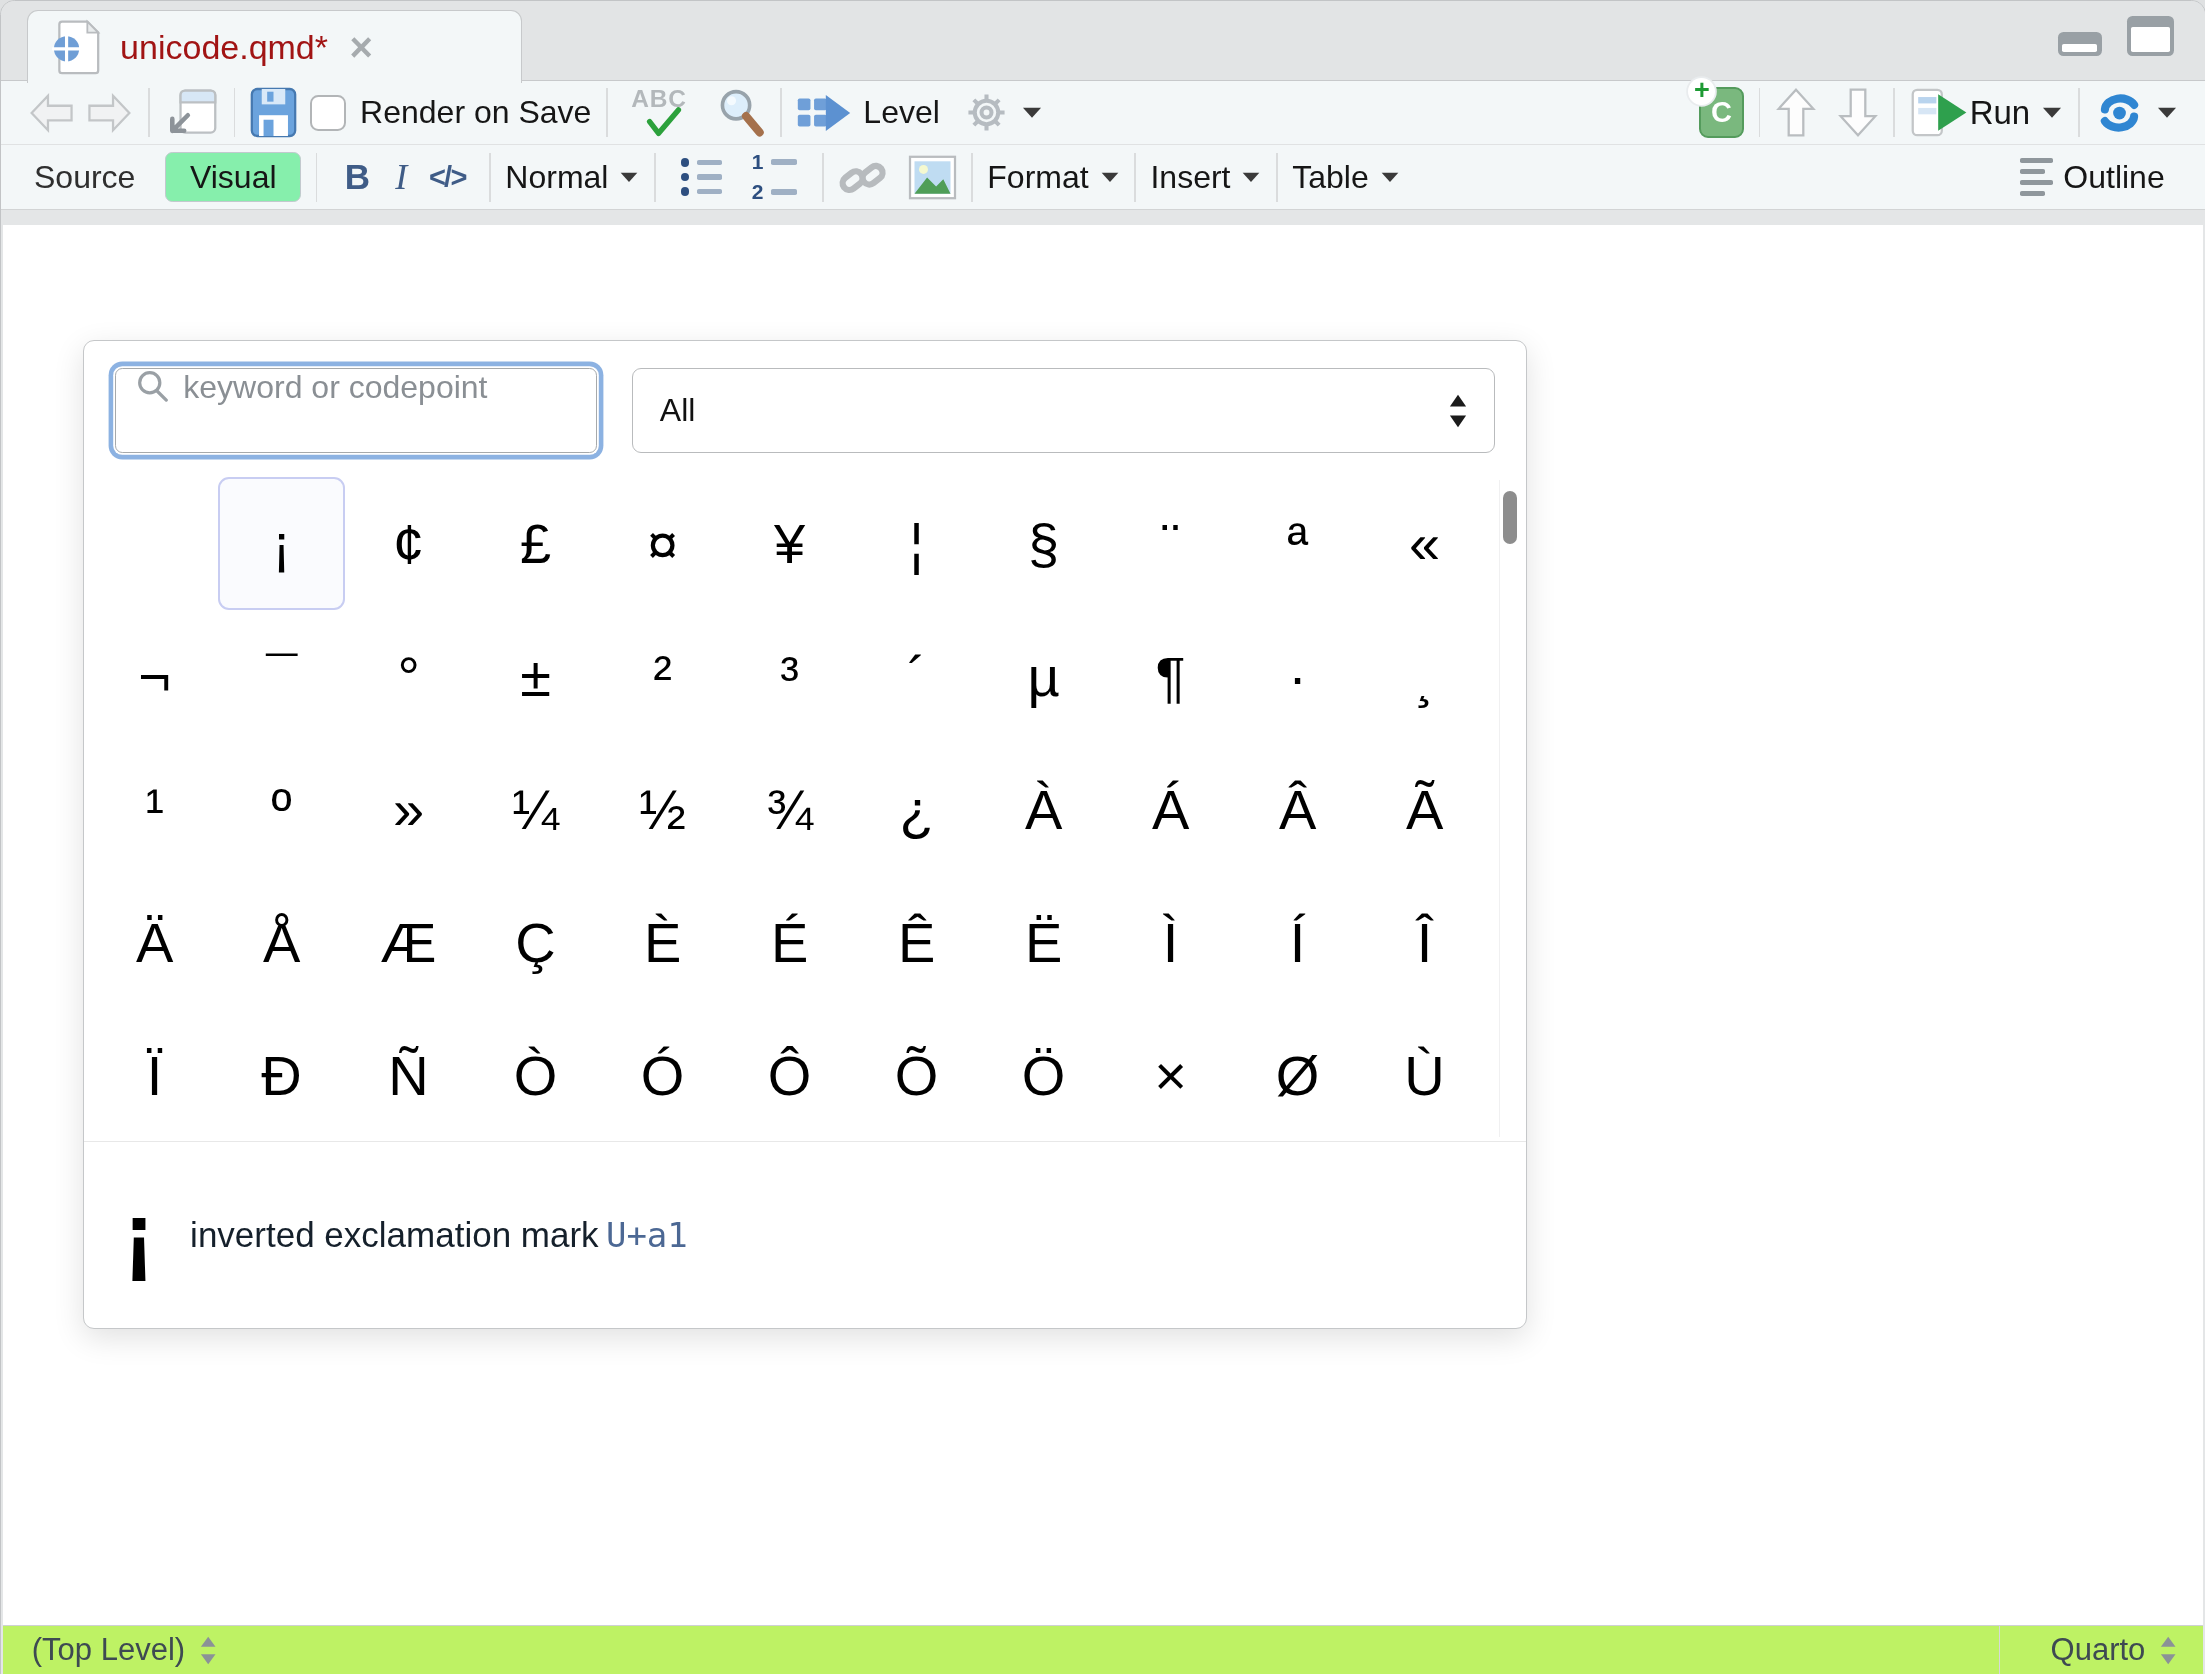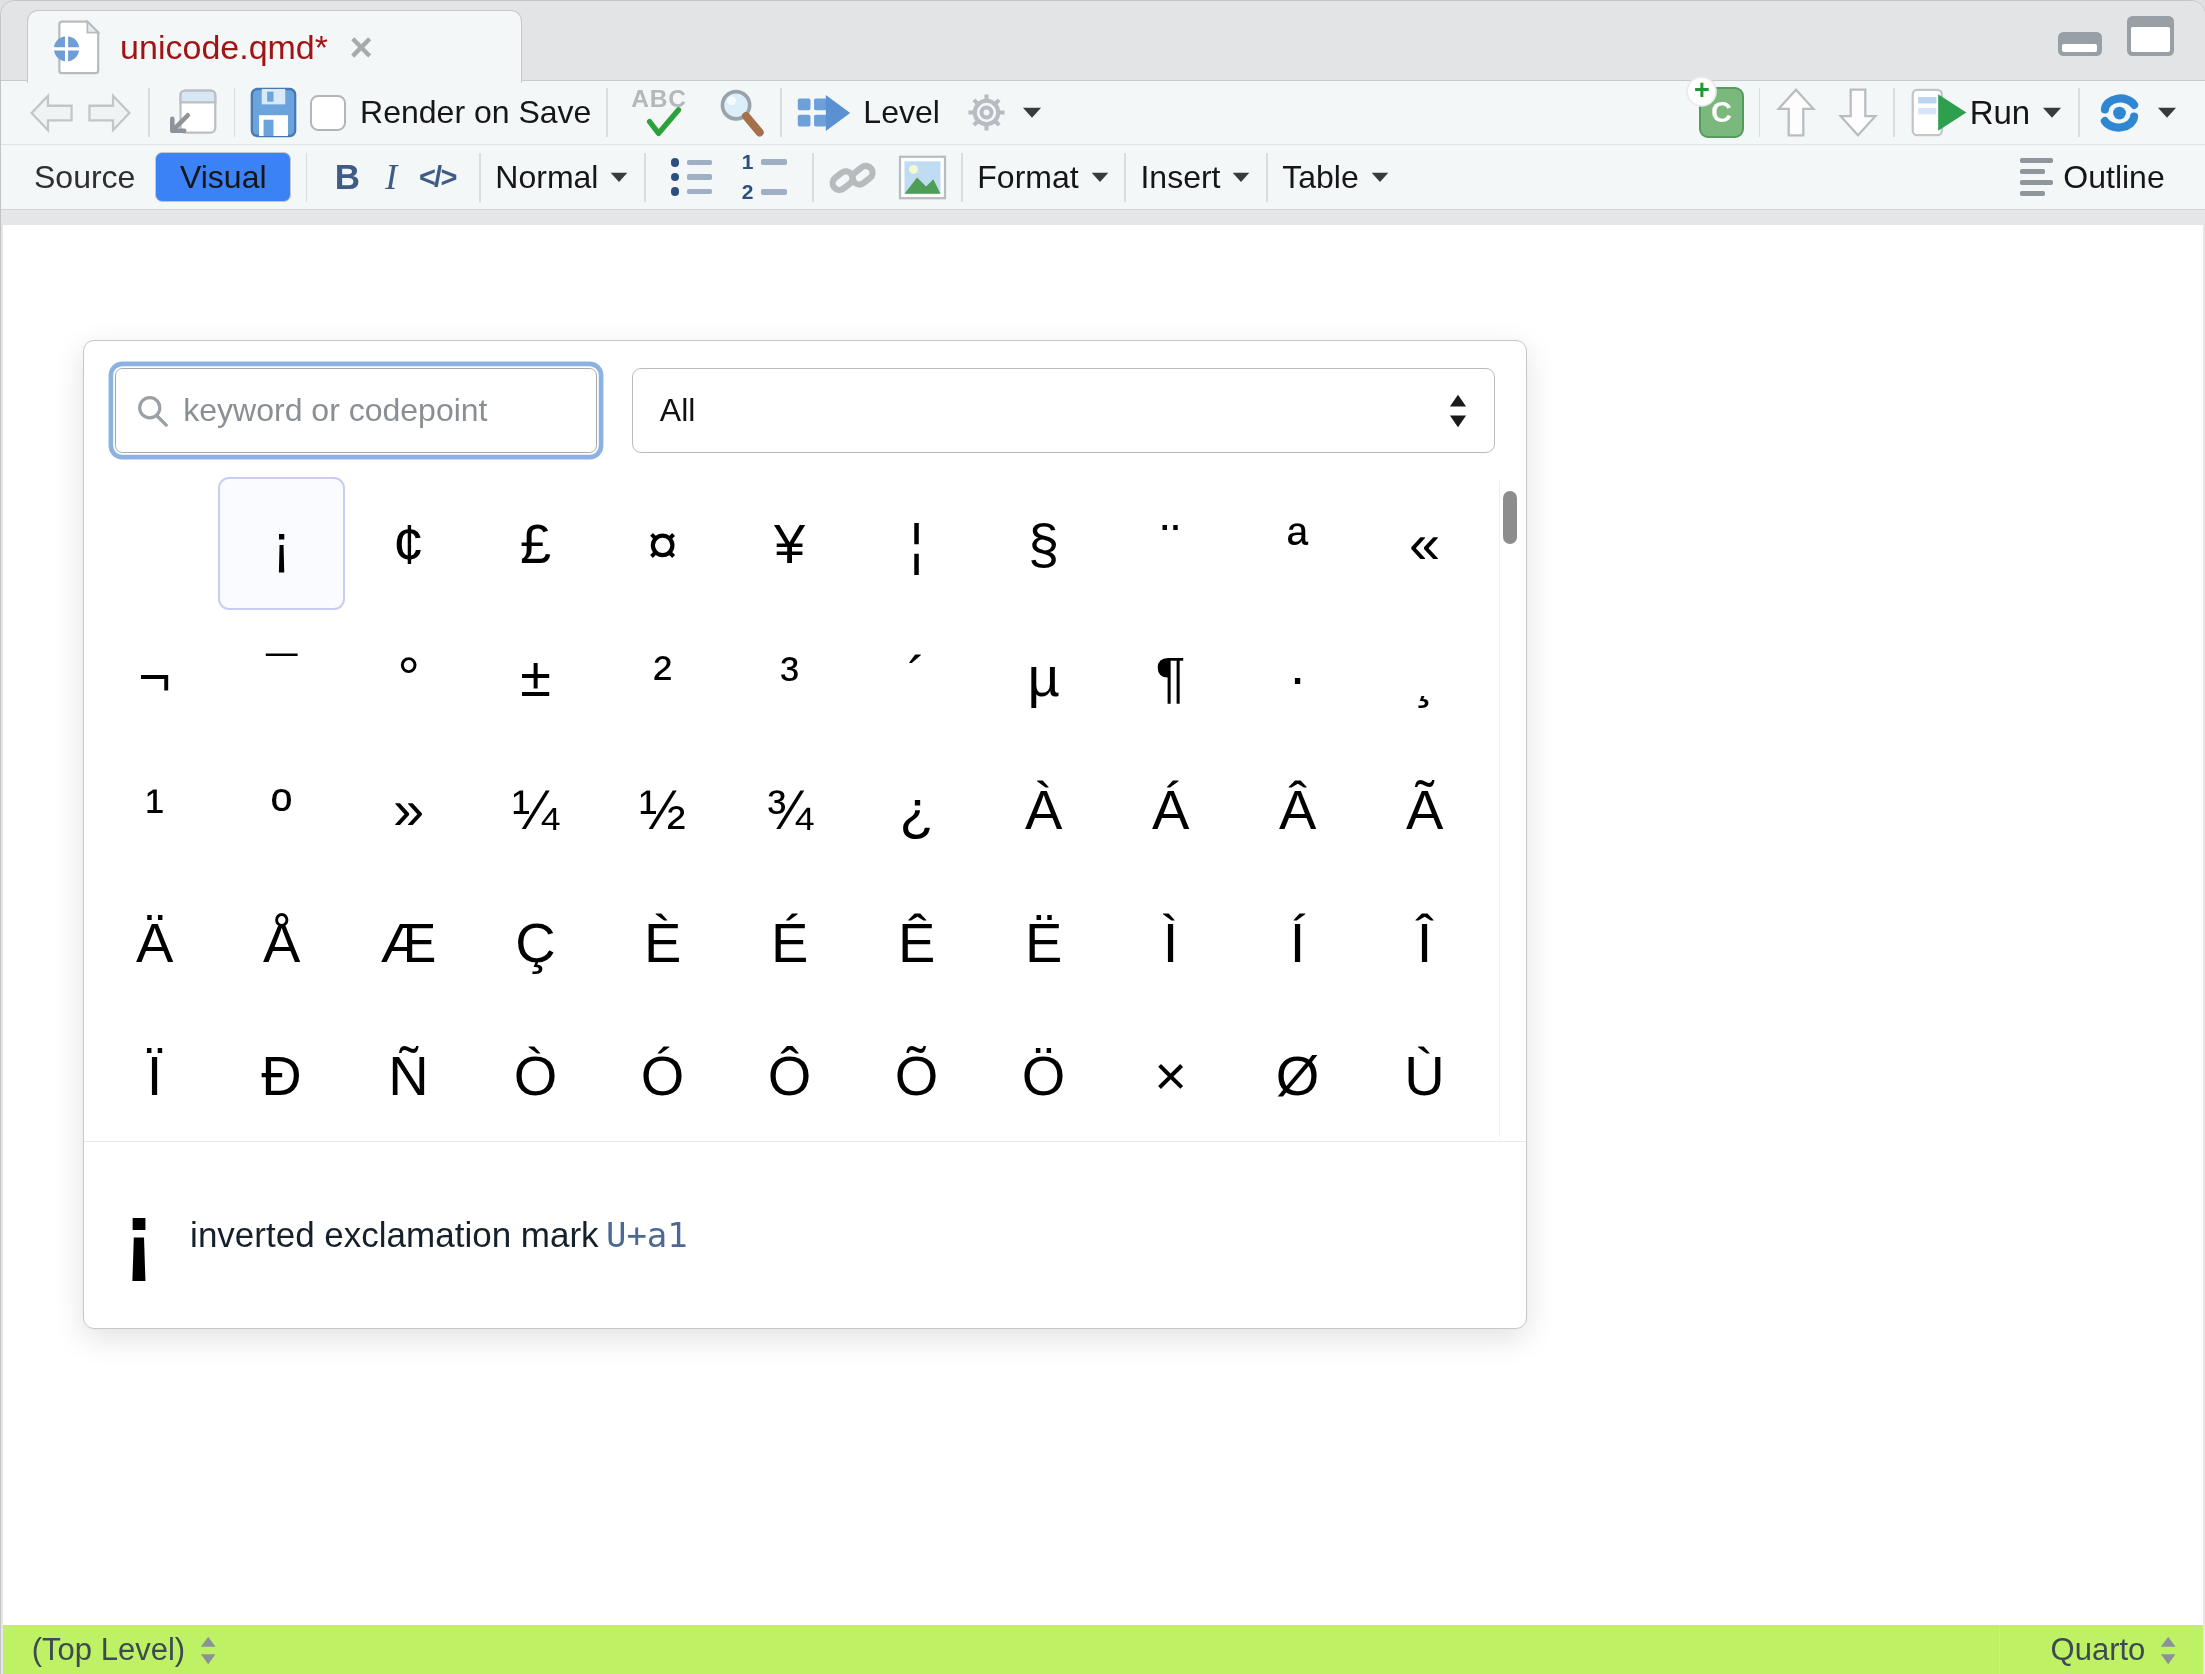--- a/index.html
+++ b/index.html
@@ -33,21 +33,21 @@
   .checkbox { width:36px; height:36px; border:2.7px solid #b2b5b7; border-radius:8.2px; background:#fff; margin:0 14.5px 0 12.7px; }
   .abc-wrap { position:relative; width:60px; height:55px; margin:0 9px; }
   .abc-text { position:absolute; top:0; left:0; font-size:24.5px; font-weight:700; color:#b3b8bb; letter-spacing:0.9px; }
   .abc-check { position:absolute; left:14.5px; top:22px; }
   .gear { margin-left:23.6px; }
   .chunk-icon { position:relative; width:45px; height:51px; background:#7ab87e; border:2.7px solid #549b5c; border-radius:9px;
                 display:flex; align-items:center; justify-content:center; color:#fff; font-size:29px; font-weight:700; }
   .chunk-badge { position:absolute; left:-12.7px; top:-11px; width:27px; height:27px; background:#fff; border-radius:50%;
                  color:#1d9a33; font-size:27px; font-weight:700; line-height:25.5px; text-align:center;
                  box-shadow:0 0 0 1.8px #e9ecee; }
-  .vbtn { background:#3b82f6; border:1.8px solid #c2c9ce; border-radius:7.3px; padding:5.5px 23.6px; margin-left:20px; }
+  .vbtn { background:#86efac; border:1.8px solid #c2c9ce; border-radius:7.3px; padding:5.5px 23.6px; margin-left:30px; }
   .fmt-b { font-size:35px; font-weight:700; color:#3f5c87; margin:0 12.7px; }
   .fmt-i { font-size:36px; font-style:italic; color:#3f5c87; font-family:"Liberation Serif", serif; margin:0 12.7px; }
   .fmt-code { font-size:29px; font-weight:700; color:#3f5c87; margin:0 9px; letter-spacing:-1.8px; }
   .list-icon { display:flex; flex-direction:column; gap:6.4px; margin:0 11px; }
   .list-row { display:flex; align-items:center; gap:7.3px; }
   .list-dot { width:8.2px; height:8.2px; border-radius:50%; background:#2d4f80; }
   .list-num { width:12.7px; font-size:21px; font-weight:700; color:#2d4f80; text-align:center; }
   .list-line { width:25.5px; height:5.5px; background:#9fb0c4; border-radius:1.8px; }
   .outline-wrap { margin-left:auto; display:flex; align-items:center; gap:10px; padding-right:7.3px; }
   .outline-icon { display:flex; flex-direction:column; gap:5.5px; align-items:flex-start; }
@@ -55,21 +55,21 @@
 
   
   .editor { position:absolute; top:224px; bottom:49px; left:1.8px; right:1.8px; background:#fff; }
 
   
   .dialog { position:absolute; left:80px; top:115px; width:1444px; height:989px; background:#fff;
             border:1.8px solid #c5c7c9; border-radius:11px; box-shadow:0 9px 31px rgba(0,0,0,0.12);
             display:flex; flex-direction:column; }
   .dialog-header { display:flex; gap:35px; padding:27px 31px 23.6px 31px; }
   .search-box { width:482px; height:85px; border:1.8px solid #a6a9ab; border-radius:7.3px; background:#fff;
-                box-shadow:0 0 0 1.8px #fff, 0 0 0 6.4px #8cb2e2; display:flex; align-items:center; gap:14.5px; padding:0 20px; }
+                box-shadow:0 0 0 1.8px #fff, 0 0 0 6.4px #8cb2e2; display:flex; align-items:flex-start; gap:14.5px; padding:0 20px; }
   .search-box input { border:none; outline:none; width:100%; font-size:32px; font-family:"Liberation Sans", sans-serif; color:#222; }
   .search-box input::placeholder { color:#8a8f94; }
   .select-box { flex:1; height:85px; border:1.8px solid #b9bbbd; border-radius:9px; display:flex; align-items:center; padding:0 27px; }
   .select-value { font-size:32px; color:#111; }
   .select-spinner { margin-left:auto; }
 
   .grid-wrap { position:relative; height:664px; }
   #char-grid { position:absolute; left:7.3px; top:0; display:grid; grid-template-columns:repeat(11,127px); grid-auto-rows:133px; }
   .cell { display:flex; align-items:center; justify-content:center; font-size:56px; color:#000; }
   .cell.sel { background:#fafbfe; border:2.7px solid #c8cdf2; border-radius:11px; }

